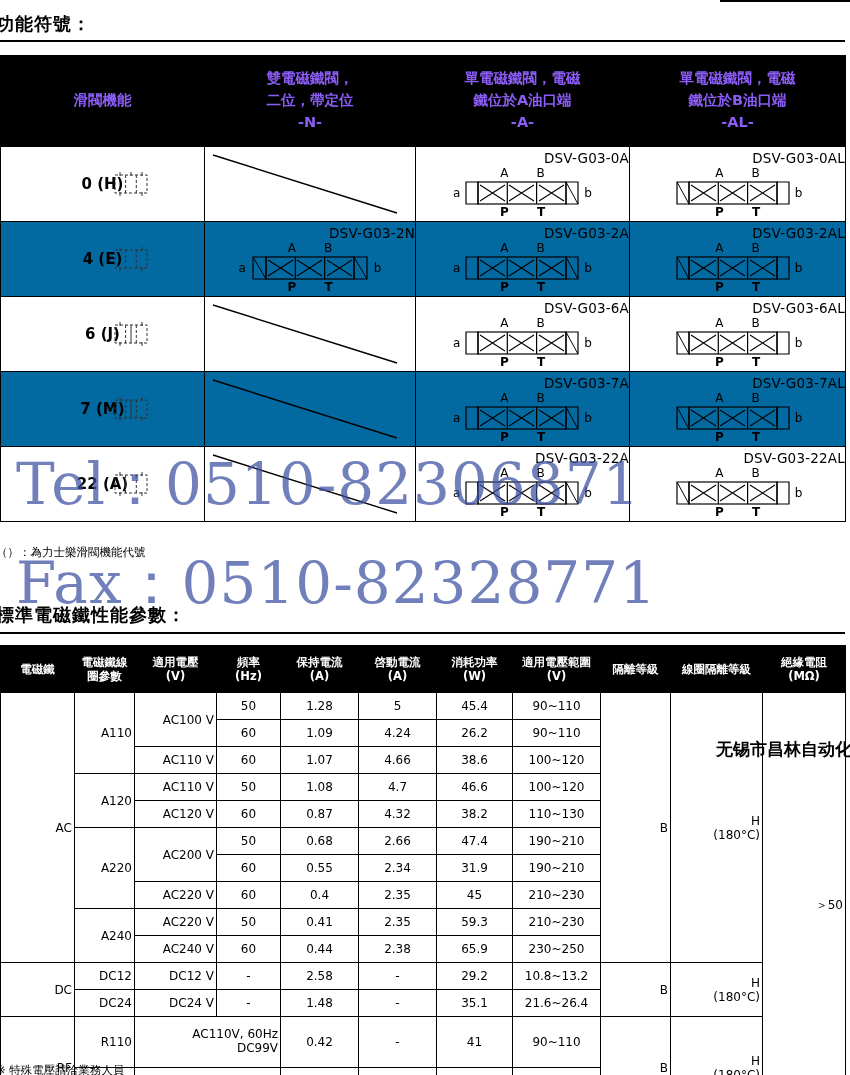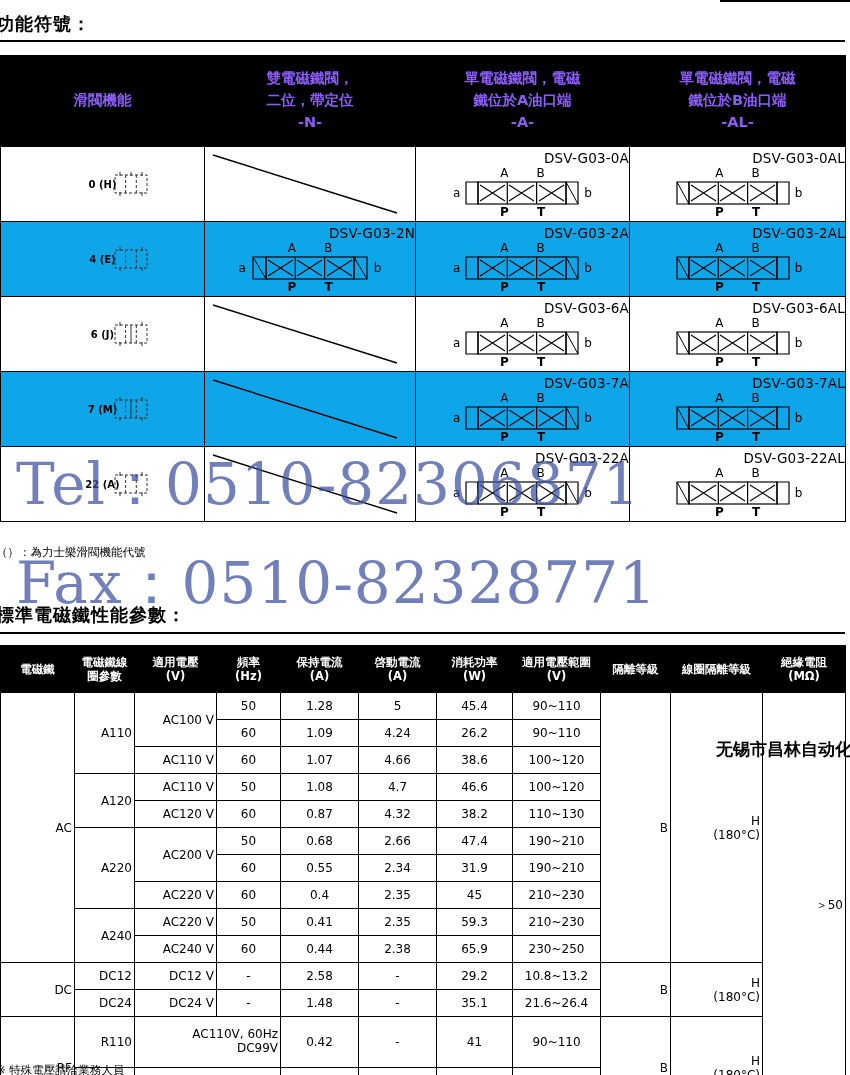--- a/index.html
+++ b/index.html
@@ -38,24 +38,24 @@
     vertical-align:middle;
   }
   .symtable thead th{
     background:#000;color:#8b5cf6;
     font-size:14.5px;font-weight:bold;
     line-height:1.5;
     height:86px;
     padding:2px 4px;
   }
   .symtable tbody td{height:74px;}
-  .row-alt td{background:#0ea5e9;}
+  .row-alt td{background:#0369a1;}
   .fn-cell{
     position:relative;
-    font-size:10px;font-weight:bold;
+    font-size:15px;font-weight:bold;
     text-align:left;
     padding-left:42px;
     text-decoration:underline;
   }
   .fn-label{display:inline-block;}
   .fn-mini{
     position:absolute;
     right:56px;top:50%;
     transform:translateY(-50%);
   }

